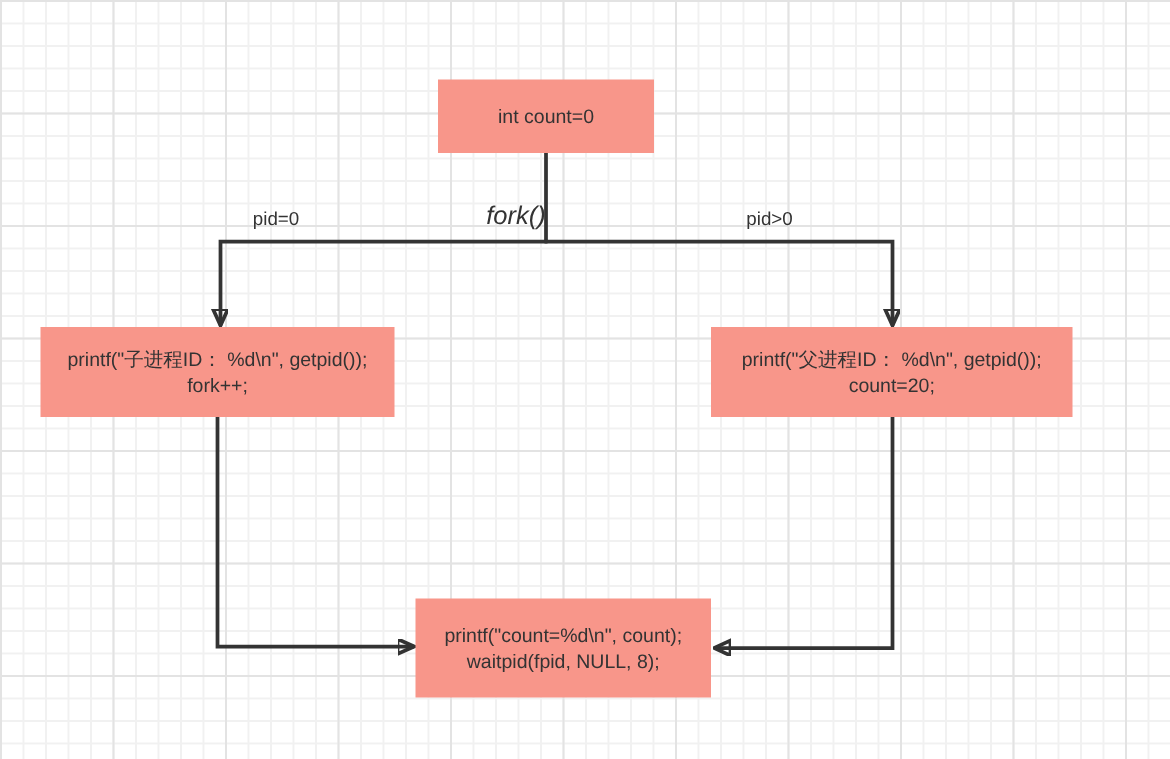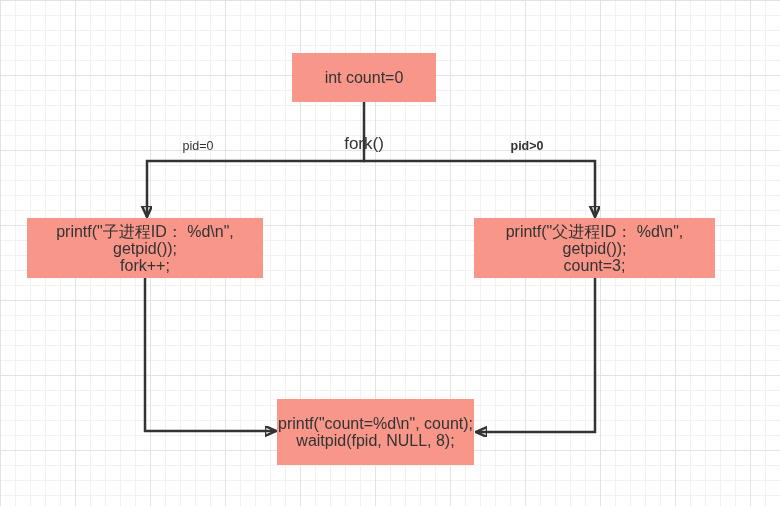--- a/index.html
+++ b/index.html
@@ -33,40 +33,40 @@
   }
 
   .node {
     position: absolute;
     background: #F8968A;
     display: flex;
     flex-direction: column;
     justify-content: center;
     align-items: center;
     text-align: center;
-    font-size: 16px;
+    font-size: 13px;
     line-height: 17px;
     box-sizing: border-box;
   }
 
   #node-init   { left: 292px; top: 53px;  width: 144px; height: 49px; }
   #node-child  { left: 27px;  top: 218px; width: 236px; height: 60px; }
   #node-parent { left: 474px; top: 218px; width: 241px; height: 60px; }
   #node-join   { left: 277px; top: 399px; width: 197px; height: 66px; }
 
   .edge-label {
     position: absolute;
     transform: translate(-50%, -50%);
     white-space: nowrap;
     font-size: 12.5px;
   }
 
-  #label-fork   { left: 364px; top: 144px; font-size: 17px; }
-  #label-pid0   { left: 198px; top: 146px; }
-  #label-pidgt0 { left: 527px; top: 146px; font-weight: bold; }
+  #label-fork   { left: 344px; top: 144px; font-size: 17px; font-style: italic; }
+  #label-pid0   { left: 184px; top: 146px; }
+  #label-pidgt0 { left: 513px; top: 146px; }
 </style>
 </head>
 <body>
 
 <div id="canvas">
 
   <svg class="edge-layer" width="780" height="506" viewBox="0 0 780 506" xmlns="http://www.w3.org/2000/svg">
     <defs>
       <marker id="arrow" markerUnits="userSpaceOnUse" markerWidth="12" markerHeight="12" refX="11" refY="5" orient="auto">
         <path d="M0,0 L11,5 L0,10 Z" fill="#333333" stroke="none"></path>
@@ -83,21 +83,21 @@
     <div>int count=0</div>
   </div>
 
   <div class="node" id="node-child">
     <div>printf("子进程ID： %d\n", getpid());</div>
     <div>fork++;</div>
   </div>
 
   <div class="node" id="node-parent">
     <div>printf("父进程ID： %d\n", getpid());</div>
-    <div>count=3;</div>
+    <div>count=20;</div>
   </div>
 
   <div class="node" id="node-join">
     <div>printf("count=%d\n", count);</div>
     <div>waitpid(fpid, NULL, 8);</div>
   </div>
 
   <div class="edge-label" id="label-fork">fork()</div>
 
   <div class="edge-label" id="label-pid0">pid=0</div>

